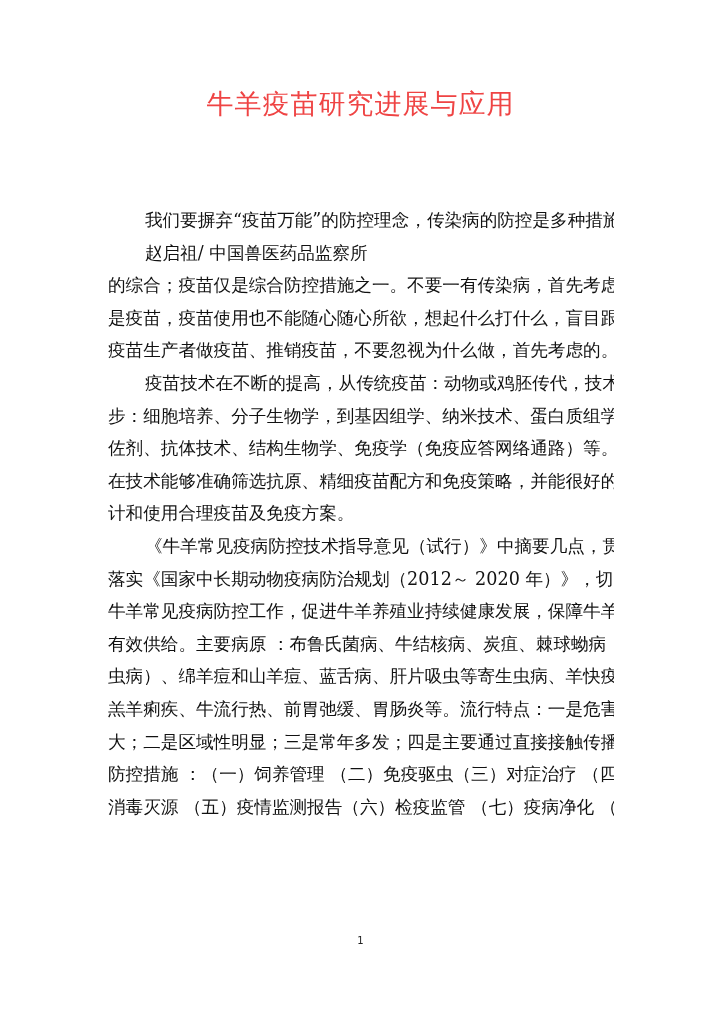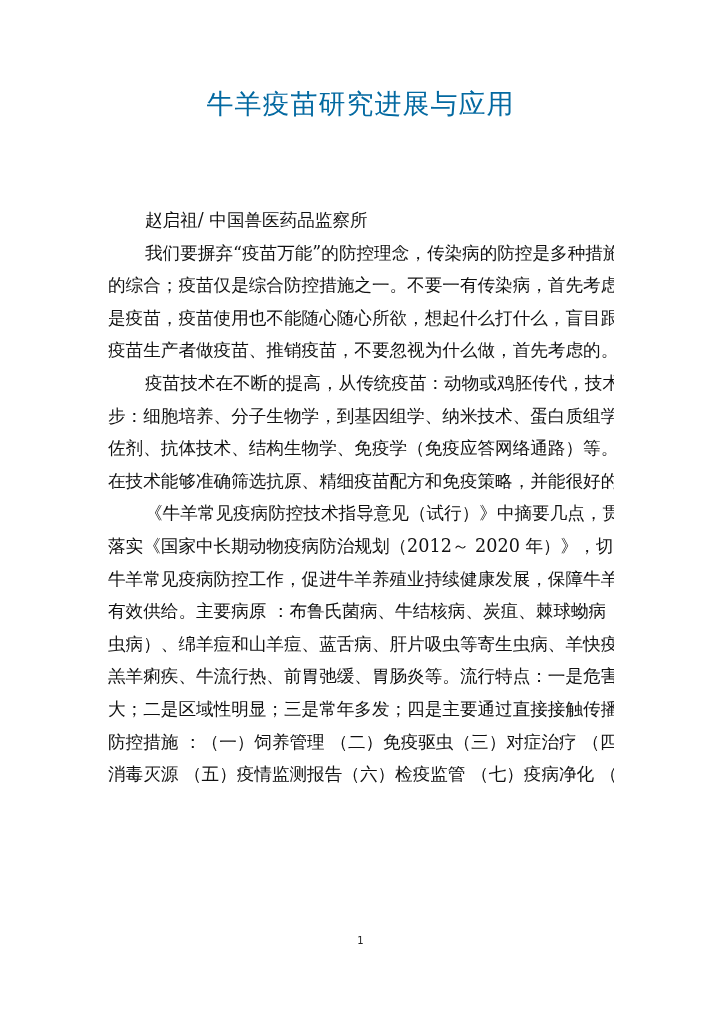--- a/index.html
+++ b/index.html
@@ -24,21 +24,21 @@
     }
     .title {
       position: absolute;
       top: 86px;
       left: 0;
       width: 721px;
       text-align: center;
       font-size: 27px;
       line-height: 36px;
       letter-spacing: 1px;
-      color: #0369a1;
+      color: #ef4444;
     }
     .body-block {
       position: absolute;
       left: 108px;
       width: 506px;
       top: 204px;
     }
     .line {
       height: 32.6px;
       line-height: 32.6px;
@@ -70,31 +70,32 @@
   </style>
 </head>
 <body>
 
 <div class="page">
 
   <div class="title">牛羊疫苗研究进展与应用</div>
 
   <div class="body-block">
 
+    <div class="line indent">我们要摒弃“疫苗万能”的防控理念，传染病的防控是多种措施</div>
+
     <div class="line indent byline">赵启祖/ 中国兽医药品监察所</div>
-
-    <div class="line indent">我们要摒弃“疫苗万能”的防控理念，传染病的防控是多种措施</div>
     <div class="line">的综合；疫苗仅是综合防控措施之一。不要一有传染病，首先考虑的</div>
     <div class="line">是疫苗，疫苗使用也不能随心随心所欲，想起什么打什么，盲目跟风。</div>
     <div class="line last">疫苗生产者做疫苗、推销疫苗，不要忽视为什么做，首先考虑的。</div>
 
     <div class="line indent">疫苗技术在不断的提高，从传统疫苗：动物或鸡胚传代，技术进</div>
     <div class="line">步：细胞培养、分子生物学，到基因组学、纳米技术、蛋白质组学、</div>
     <div class="line">佐剂、抗体技术、结构生物学、免疫学（免疫应答网络通路）等。现</div>
     <div class="line">在技术能够准确筛选抗原、精细疫苗配方和免疫策略，并能很好的设</div>
+    <div class="line last">计和使用合理疫苗及免疫方案。</div>
 
     <div class="line indent">《牛羊常见疫病防控技术指导意见（试行）》中摘要几点，贯彻</div>
     <div class="line">落实《国家中长期动物疫病防治规划（2012～ 2020 年）》，切实做好</div>
     <div class="line">牛羊常见疫病防控工作，促进牛羊养殖业持续健康发展，保障牛羊肉</div>
     <div class="line">有效供给。主要病原 ：布鲁氏菌病、牛结核病、炭疽、棘球蚴病（包</div>
     <div class="line">虫病）、绵羊痘和山羊痘、蓝舌病、肝片吸虫等寄生虫病、羊快疫、</div>
     <div class="line">羔羊痢疾、牛流行热、前胃弛缓、胃肠炎等。流行特点：一是危害较</div>
     <div class="line">大；二是区域性明显；三是常年多发；四是主要通过直接接触传播。</div>
     <div class="line">防控措施 ：（一）饲养管理 （二）免疫驱虫（三）对症治疗 （四）</div>
     <div class="line">消毒灭源 （五）疫情监测报告（六）检疫监管 （七）疫病净化 （八）</div>

